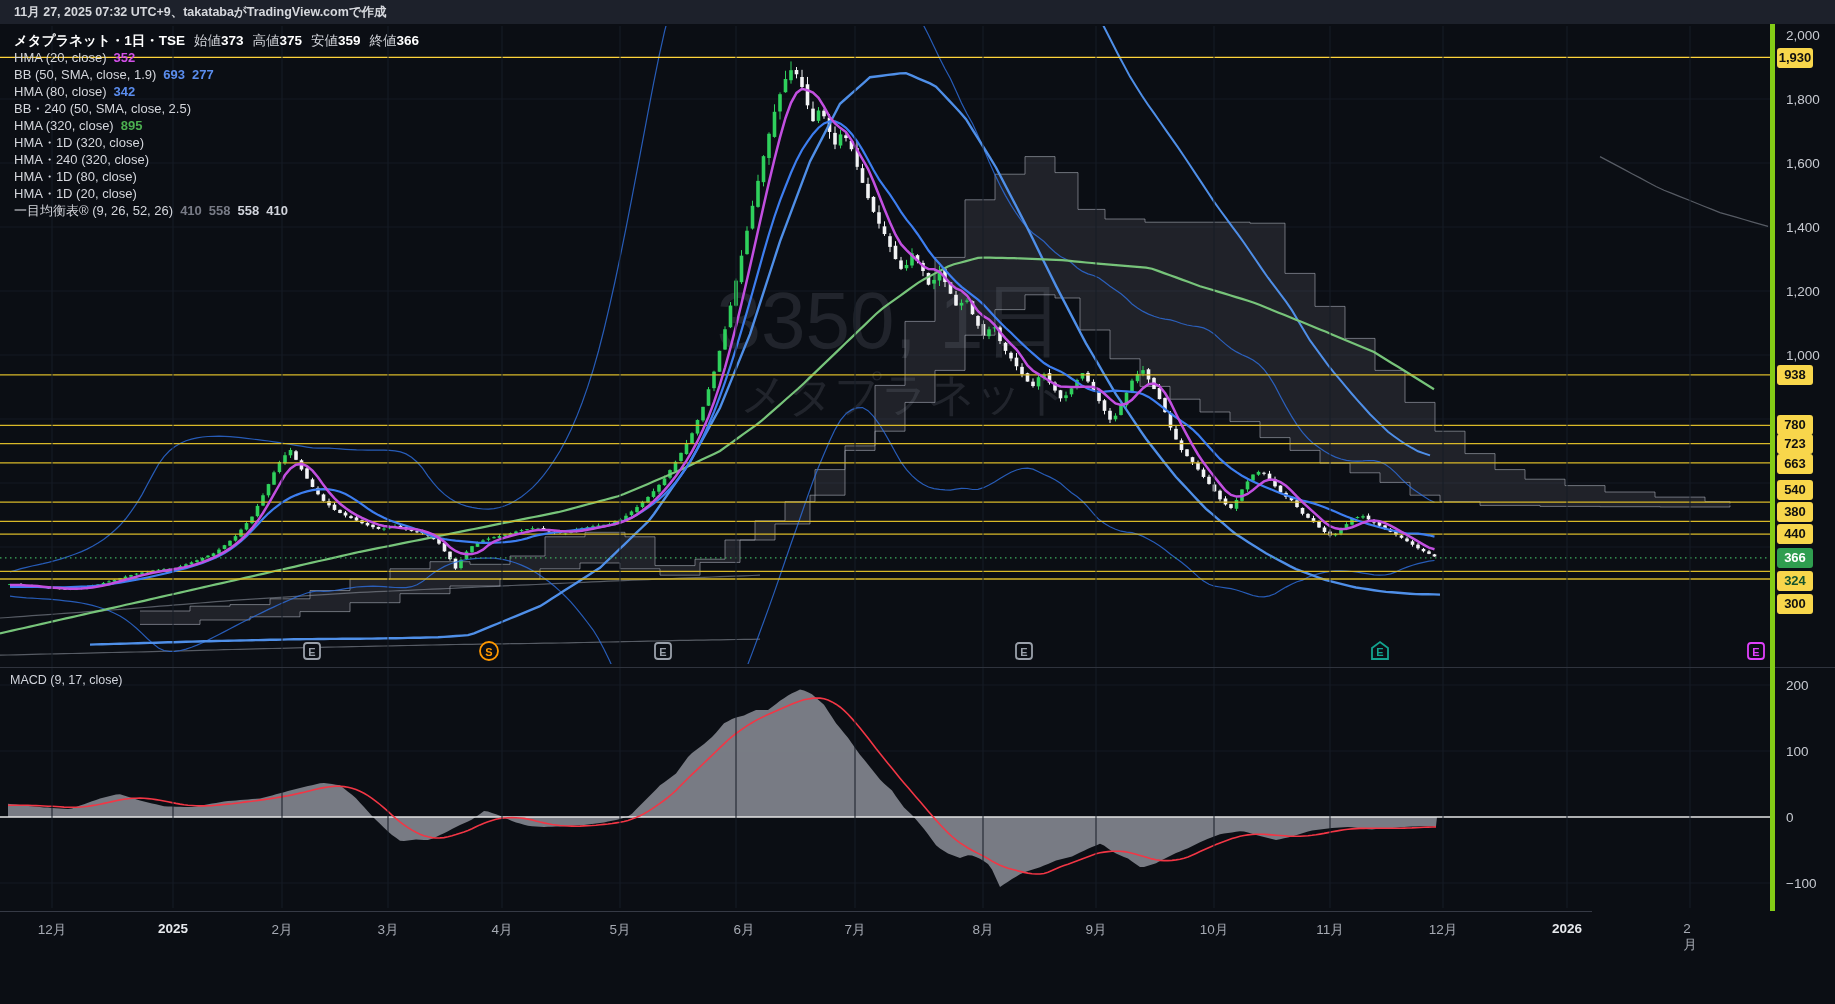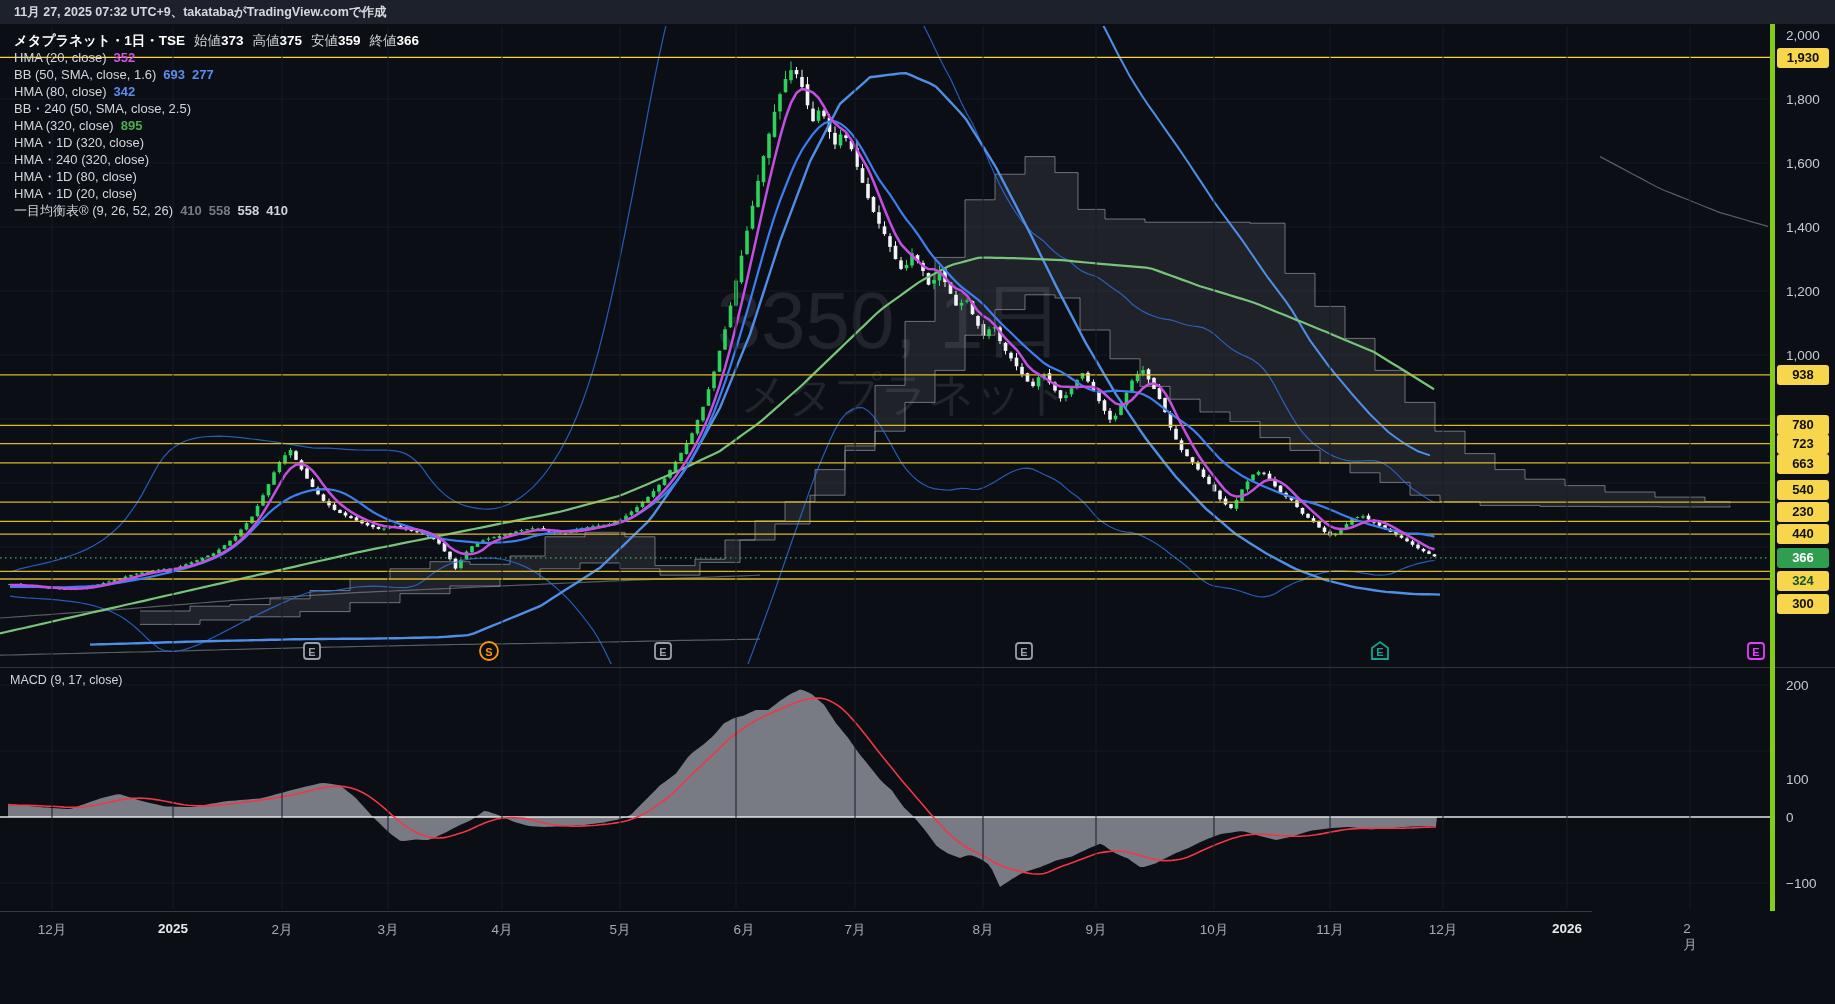--- a/index.html
+++ b/index.html
@@ -9,21 +9,21 @@
           color:#d6d8dd;font-size:12.5px;font-weight:700;line-height:24px;padding-left:14px;box-sizing:border-box;}
   #legend{position:absolute;left:14px;top:32px;z-index:30;}
   .lg-row{height:17px;line-height:17px;font-size:13px;color:#d4d6dc;white-space:nowrap;}
   .lg-title{font-size:13.5px;color:#eceef2;}
   .lg-title b{color:#fff;}
   .lg-val{margin-left:7px;font-weight:700;}
   .ohlc-l{margin-left:9px;color:#d4d6dc;}
   .ohlc-v{color:#ffffff;font-weight:700;}
   #paxis{position:absolute;left:1770px;top:24px;width:65px;height:887px;border-left:5px solid #84cc16;box-sizing:border-box;z-index:20;}
   .ptick{position:absolute;left:11px;transform:translateY(-50%);color:#c7cad1;font-size:13.5px;}
-  .pbadge{position:absolute;left:2px;width:52px;height:20px;transform:translateY(-50%);
+  .pbadge{position:absolute;left:2px;width:36px;height:20px;transform:translateY(-50%);
           border-radius:3px;text-align:center;line-height:20px;font-size:13px;font-weight:700;}
   #taxis{position:absolute;left:0;top:911px;width:1592px;height:43px;border-top:1px solid #363a45;box-sizing:border-box;z-index:20;}
   .mlabel{position:absolute;top:9px;transform:translateX(-50%);color:#a6aab3;font-size:13.5px;}
   .mlabel.bold{color:#e8eaee;font-weight:700;}
   .sep{position:absolute;left:0;width:1835px;height:1px;background:#2f333d;z-index:15;}
   #logobar{position:absolute;left:0;top:954px;width:1835px;height:50px;background:#1d212b;z-index:25;
            display:flex;align-items:center;}
   #logobar .lg-text{color:#cfd1d6;font-size:20px;font-weight:700;margin-left:10px;}
   #chart-svg{position:absolute;left:0;top:0;z-index:10;}
   #macd-label{position:absolute;left:10px;top:673px;font-size:12.5px;color:#d1d4dc;z-index:30;}
@@ -650,21 +650,21 @@
       </g>
       <g>
         <rect x="1748" y="643" width="16" height="16" rx="3" fill="#0b0e14" stroke="#e040fb" stroke-width="1.8"></rect>
         <text x="1756" y="655.5" text-anchor="middle" font-size="11" font-weight="700" fill="#e040fb">E</text>
       </g>
     </svg>
 
   <div id="legend">
       <div class="lg-row lg-title"><b>メタプラネット・1日・TSE</b><span class="ohlc-l">始値</span><span class="ohlc-v">373</span><span class="ohlc-l">高値</span><span class="ohlc-v">375</span><span class="ohlc-l">安値</span><span class="ohlc-v">359</span><span class="ohlc-l">終値</span><span class="ohlc-v">366</span></div>
       <div class="lg-row"><span>HMA (20, close)</span><span class="lg-val" style="color: rgb(210, 79, 232);">352</span></div>
-      <div class="lg-row"><span>BB (50, SMA, close, 1.6)</span><span class="lg-val" style="color: rgb(91, 141, 238);">693</span><span class="lg-val" style="color: rgb(91, 141, 238);">277</span></div>
+      <div class="lg-row"><span>BB (50, SMA, close, 1.9)</span><span class="lg-val" style="color: rgb(91, 141, 238);">693</span><span class="lg-val" style="color: rgb(91, 141, 238);">277</span></div>
       <div class="lg-row"><span>HMA (80, close)</span><span class="lg-val" style="color: rgb(91, 141, 238);">342</span></div>
       <div class="lg-row"><span>BB・240 (50, SMA, close, 2.5)</span></div>
       <div class="lg-row"><span>HMA (320, close)</span><span class="lg-val" style="color: rgb(76, 175, 80);">895</span></div>
       <div class="lg-row"><span>HMA・1D (320, close)</span></div>
       <div class="lg-row"><span>HMA・240 (320, close)</span></div>
       <div class="lg-row"><span>HMA・1D (80, close)</span></div>
       <div class="lg-row"><span>HMA・1D (20, close)</span></div>
       <div class="lg-row"><span>一目均衡表® (9, 26, 52, 26)</span><span class="lg-val" style="color: rgb(120, 123, 134);">410</span><span class="lg-val" style="color: rgb(120, 123, 134);">558</span><span class="lg-val" style="color: rgb(209, 212, 220);">558</span><span class="lg-val" style="color: rgb(209, 212, 220);">410</span></div>
     </div>
   <div id="macd-label">MACD (9, 17, close)</div>
@@ -675,27 +675,27 @@
       <div class="ptick" style="top: 139px;">1,600</div>
       <div class="ptick" style="top: 203px;">1,400</div>
       <div class="ptick" style="top: 267px;">1,200</div>
       <div class="ptick" style="top: 331px;">1,000</div>
       <div class="pbadge" style="top: 34px; background: rgb(248, 214, 75); color: rgb(16, 16, 16);">1,930</div>
       <div class="pbadge" style="top: 351px; background: rgb(248, 214, 75); color: rgb(16, 16, 16);">938</div>
       <div class="pbadge" style="top: 401px; background: rgb(248, 214, 75); color: rgb(16, 16, 16);">780</div>
       <div class="pbadge" style="top: 420px; background: rgb(248, 214, 75); color: rgb(16, 16, 16);">723</div>
       <div class="pbadge" style="top: 440px; background: rgb(248, 214, 75); color: rgb(16, 16, 16);">663</div>
       <div class="pbadge" style="top: 466px; background: rgb(248, 214, 75); color: rgb(16, 16, 16);">540</div>
-      <div class="pbadge" style="top: 488px; background: rgb(248, 214, 75); color: rgb(16, 16, 16);">230</div>
+      <div class="pbadge" style="top: 488px; background: rgb(248, 214, 75); color: rgb(16, 16, 16);">380</div>
       <div class="pbadge" style="top: 510px; background: rgb(248, 214, 75); color: rgb(16, 16, 16);">440</div>
       <div class="pbadge" style="top: 534px; background: rgb(47, 158, 79); color: rgb(255, 255, 255);">366</div>
       <div class="pbadge" style="top: 557px; background: rgb(248, 214, 75); color: #14532d;">324</div>
       <div class="pbadge" style="top: 580px; background: rgb(248, 214, 75); color: rgb(16, 16, 16);">300</div>
       <div class="ptick" style="top: 661px;">200</div>
-      <div class="ptick" style="top: 727px; margin-top: 28px;">100</div>
+      <div class="ptick" style="top: 727px;">100</div>
       <div class="ptick" style="top: 793px;">0</div>
       <div class="ptick" style="top: 859px;">−100</div>
     </div>
   <div id="taxis">
       <div class="mlabel" style="left: 52px;">12月</div>
       <div class="mlabel bold" style="left: 173px; text-align: center;">2025</div>
       <div class="mlabel" style="left: 282px;">2月</div>
       <div class="mlabel" style="left: 388px;">3月</div>
       <div class="mlabel" style="left: 502px;">4月</div>
       <div class="mlabel" style="left: 620px;">5月</div>

